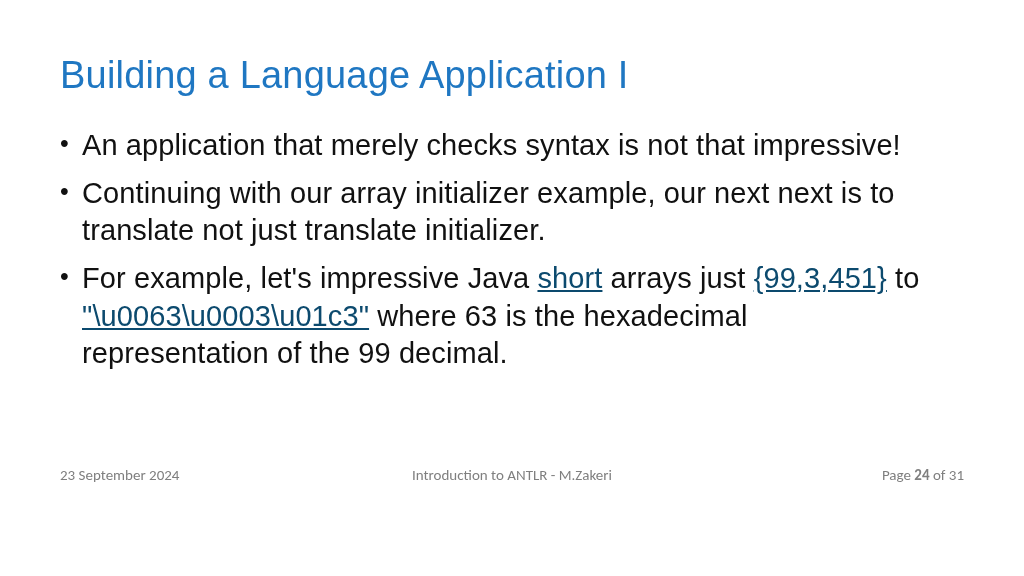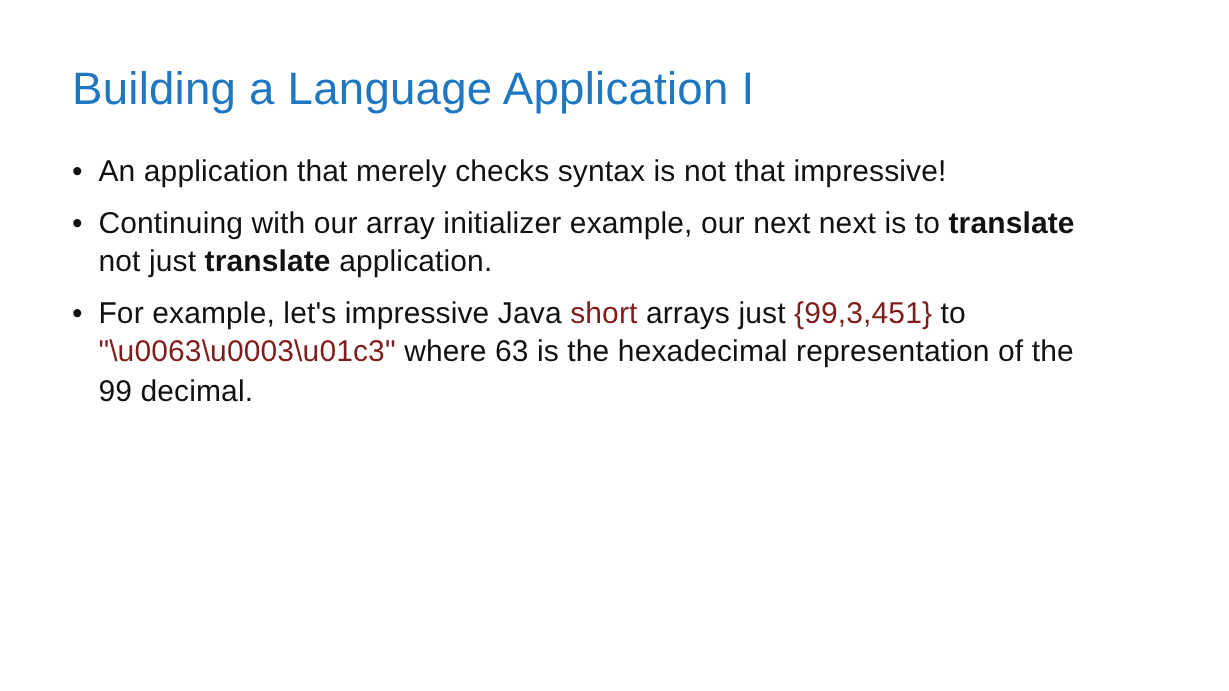--- a/index.html
+++ b/index.html
@@ -1,39 +1,46 @@
 <!DOCTYPE html>
 <html><head>
 <meta charset="utf-8">
 <style>
   * { margin: 0; padding: 0; box-sizing: border-box; }
   html, body { width: 1024px; height: 576px; overflow: hidden; background: #fff; font-family: "Century Gothic", "Avant Garde", Futura, sans-serif; }
   .slide { width: 1024px; height: 508px; position: relative; padding: 54px 96px 0 60px; }
   .title { color: #1f77c2; font-size: 38px; font-weight: 400; margin-bottom: 30px; letter-spacing: 0.2px; }
   .bullets { list-style: none; }
-  .bullets li { position: relative; padding-left: 22px; font-size: 25px; line-height: 1.3; color: #111; margin-bottom: 10px; letter-spacing: 0.1px; }
+  .bullets li { position: relative; padding-left: 22px; font-size: 29px; line-height: 1.3; color: #111; margin-bottom: 10px; letter-spacing: 0.1px; }
   .bullets li::before { content: "•"; position: absolute; left: 0; top: 0; color: #111; font-size: 25px; }
-  .b { font-weight: 700; }
-  .grey { color: #7f1d1d; }
+  .b { font-weight: 400; }
+  .grey { color: #0c4a6e; text-decoration: underline; }
   .footer { position: absolute; left: 0; right: 0; bottom: 24px; padding: 0 60px; display: flex; justify-content: space-between; align-items: baseline; color: #7f7f7f; font-family: Calibri, "Segoe UI", sans-serif; font-size: 15px; }
   .footer .center { position: absolute; left: 0; right: 0; text-align: center; }
   .footer .right { margin-left: auto; position: relative; z-index: 1; }
   .footer .pagenum { font-weight: 700; }
 </style>
 </head>
 <body>
 
 <div class="slide">
   <h1 class="title">Building a Language Application I</h1>
 
   <ul class="bullets">
     <li>
       <span>An application that merely checks syntax is not that impressive!</span>
     </li>
     <li>
-      <span>Continuing with our array initializer example, our next next is to </span><span class="b">translate</span><span> not just </span><span class="b">translate</span><span> application.</span>
+      <span>Continuing with our array initializer example, our next next is to </span><span class="b">translate</span><span> not just </span><span class="b">translate</span><span> initializer.</span>
     </li>
     <li>
       <span>For example, let's impressive Java </span><span class="grey">short</span><span> arrays just </span><span class="grey">{99,3,451}</span><span> to </span><span class="grey">"\u0063\u0003\u01c3"</span><span> where 63 is the hexadecimal representation of the 99 decimal.</span>
     </li>
   </ul>
 
+  <div class="footer">
+    <div class="left">23 September 2024</div>
+    <div class="center">Introduction to ANTLR - M.Zakeri</div>
+    <div class="right">
+      <span>Page </span><span class="pagenum">24</span><span> of 31</span>
+    </div>
+  </div>
 </div>
 
 </body></html>

